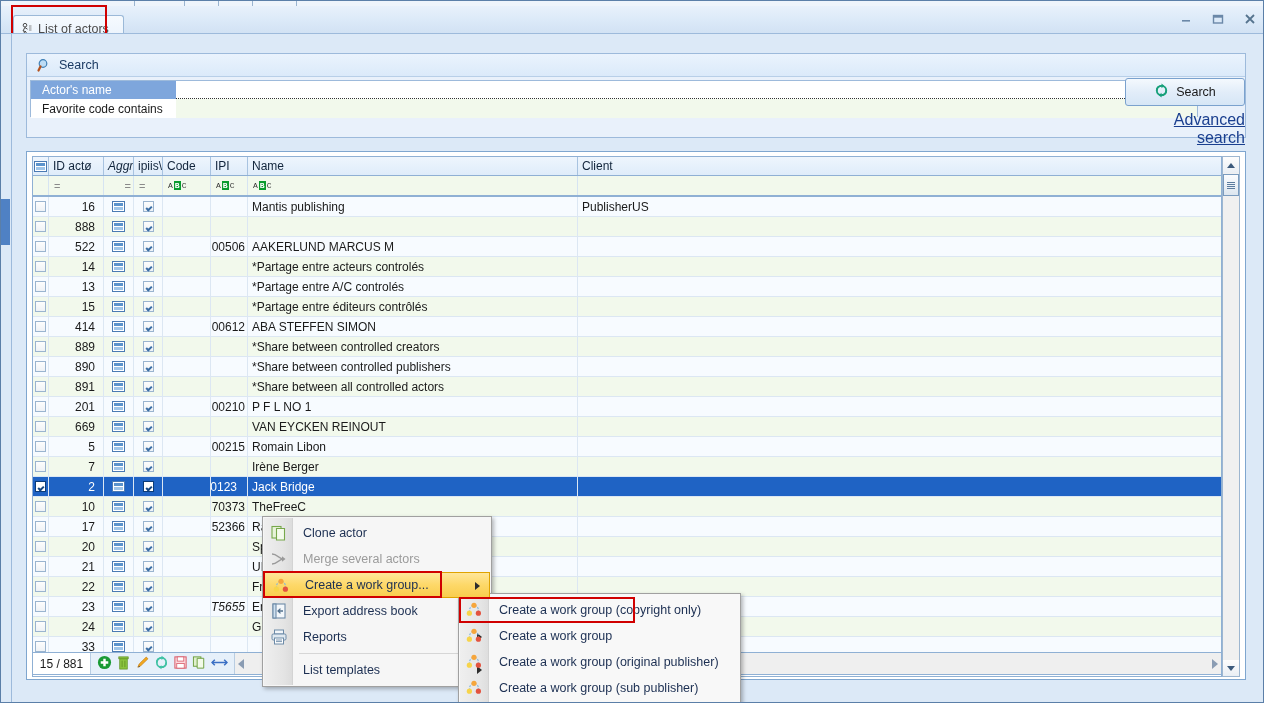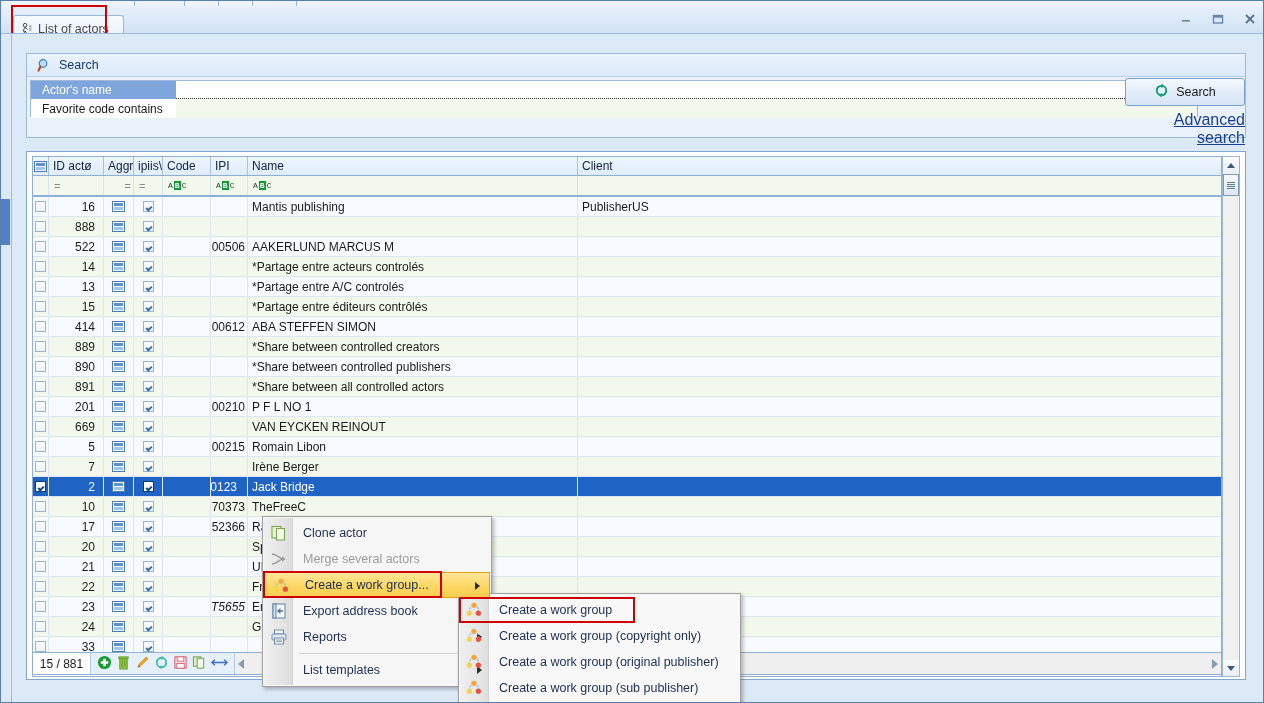--- a/index.html
+++ b/index.html
@@ -496,21 +496,21 @@
       </div>
 
       <div class="grid">
         <div class="grid-inner">
 
           <div class="ghead">
             <div class="gh ctr" style="width:16px;justify-content:center;padding-left:0;">
               <span class="minibox"></span>
             </div>
             <div class="gh" style="width:55px;">ID actø</div>
-            <div class="gh" style="width:30px;">Aggr</div>
+            <div class="gh" style="width:30px;font-style:italic;">Aggr</div>
             <div class="gh" style="width:29px;">ipiis\</div>
             <div class="gh" style="width:48px;">Code</div>
             <div class="gh" style="width:37px;">IPI</div>
             <div class="gh" style="width:330px;">Name</div>
             <div class="gh" style="flex:1;border-right:none;">Client</div>
           </div>
 
           <div class="gfilter">
             <div class="gf" style="width:16px;"></div>
             <div class="gf" style="width:55px;">
@@ -1041,30 +1041,30 @@
       <div class="submenu">
         <div class="sub-gutter"></div>
         <div id="sub-items">
             <div class="sub-item">
               <span class="ic"><svg width="18" height="18" viewBox="0 0 18 18">
                   <path d="M5 11.5 A5.2 5.2 0 0 1 9 4.2 A5.2 5.2 0 0 1 13 11.5" fill="none" stroke="#7fb6e0" stroke-width="1.1" stroke-dasharray="2 1.4"></path>
                   <circle cx="9" cy="4.3" r="2.6" fill="#f6a63c"></circle>
                   <circle cx="4.4" cy="12.2" r="2.6" fill="#f7d44a"></circle>
                   <circle cx="13.4" cy="12.2" r="2.6" fill="#e3533f"></circle>
                 </svg></span>
-              <span>Create a work group</span>
+              <span>Create a work group (copyright only)</span>
             </div>
             <div class="sub-item">
               <span class="ic"><svg width="18" height="18" viewBox="0 0 18 18">
                   <path d="M5 11.5 A5.2 5.2 0 0 1 9 4.2 A5.2 5.2 0 0 1 13 11.5" fill="none" stroke="#7fb6e0" stroke-width="1.1" stroke-dasharray="2 1.4"></path>
                   <circle cx="9" cy="4.3" r="2.6" fill="#f6a63c"></circle>
                   <circle cx="4.4" cy="12.2" r="2.6" fill="#f7d44a"></circle>
                   <circle cx="13.4" cy="12.2" r="2.6" fill="#e3533f"></circle>
                 </svg></span>
-              <span>Create a work group (copyright only)</span>
+              <span>Create a work group</span>
             </div>
             <div class="sub-item">
               <span class="ic"><svg width="18" height="18" viewBox="0 0 18 18">
                   <path d="M5 11.5 A5.2 5.2 0 0 1 9 4.2 A5.2 5.2 0 0 1 13 11.5" fill="none" stroke="#7fb6e0" stroke-width="1.1" stroke-dasharray="2 1.4"></path>
                   <circle cx="9" cy="4.3" r="2.6" fill="#f6a63c"></circle>
                   <circle cx="4.4" cy="12.2" r="2.6" fill="#f7d44a"></circle>
                   <circle cx="13.4" cy="12.2" r="2.6" fill="#e3533f"></circle>
                 </svg></span>
               <span>Create a work group (original publisher)</span>
             </div>

